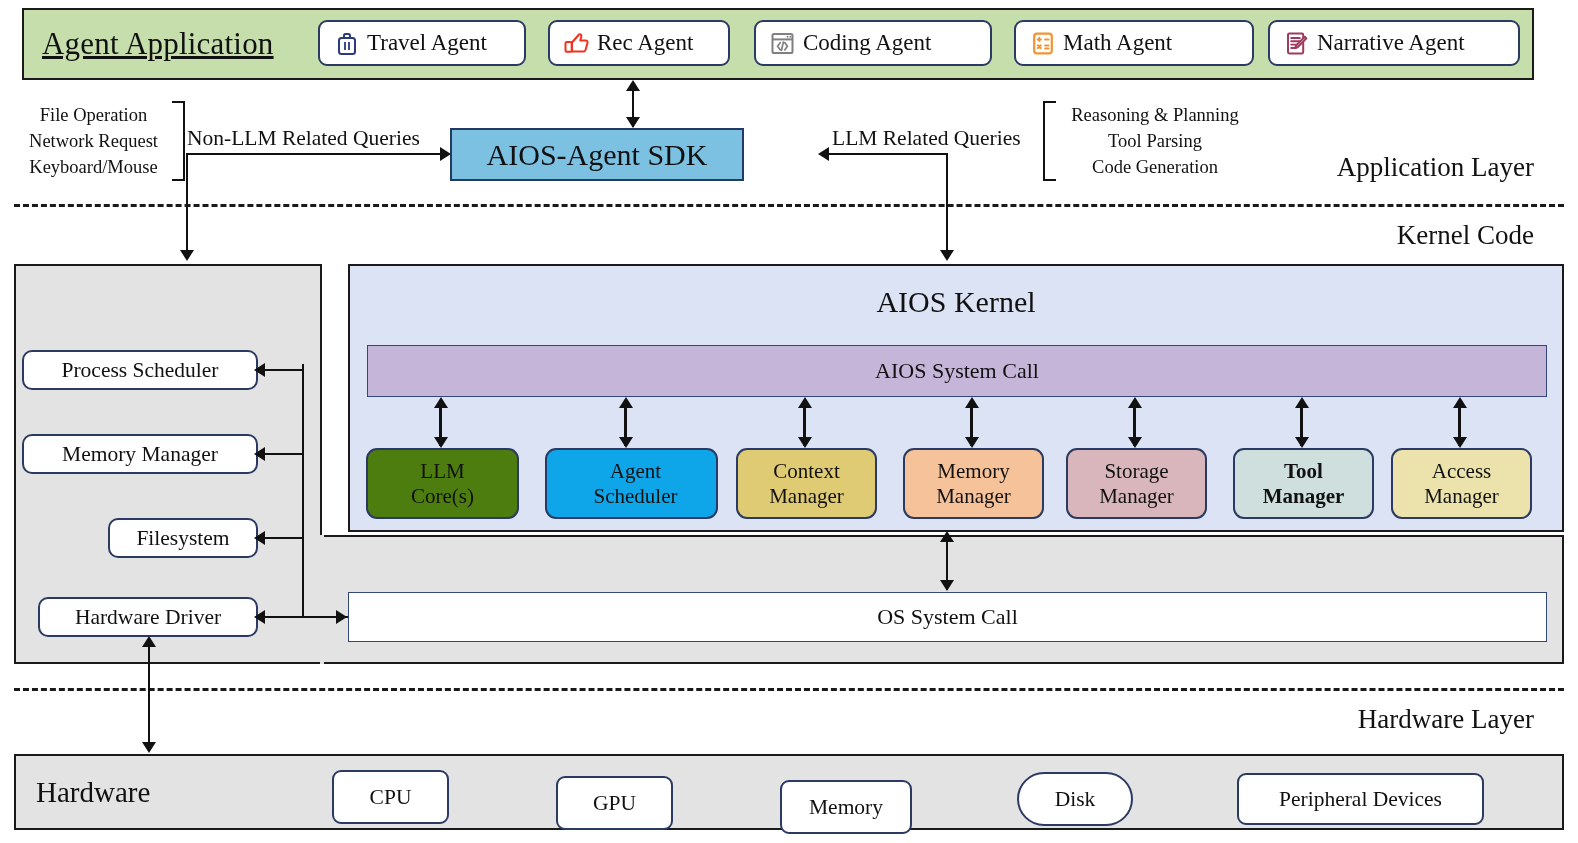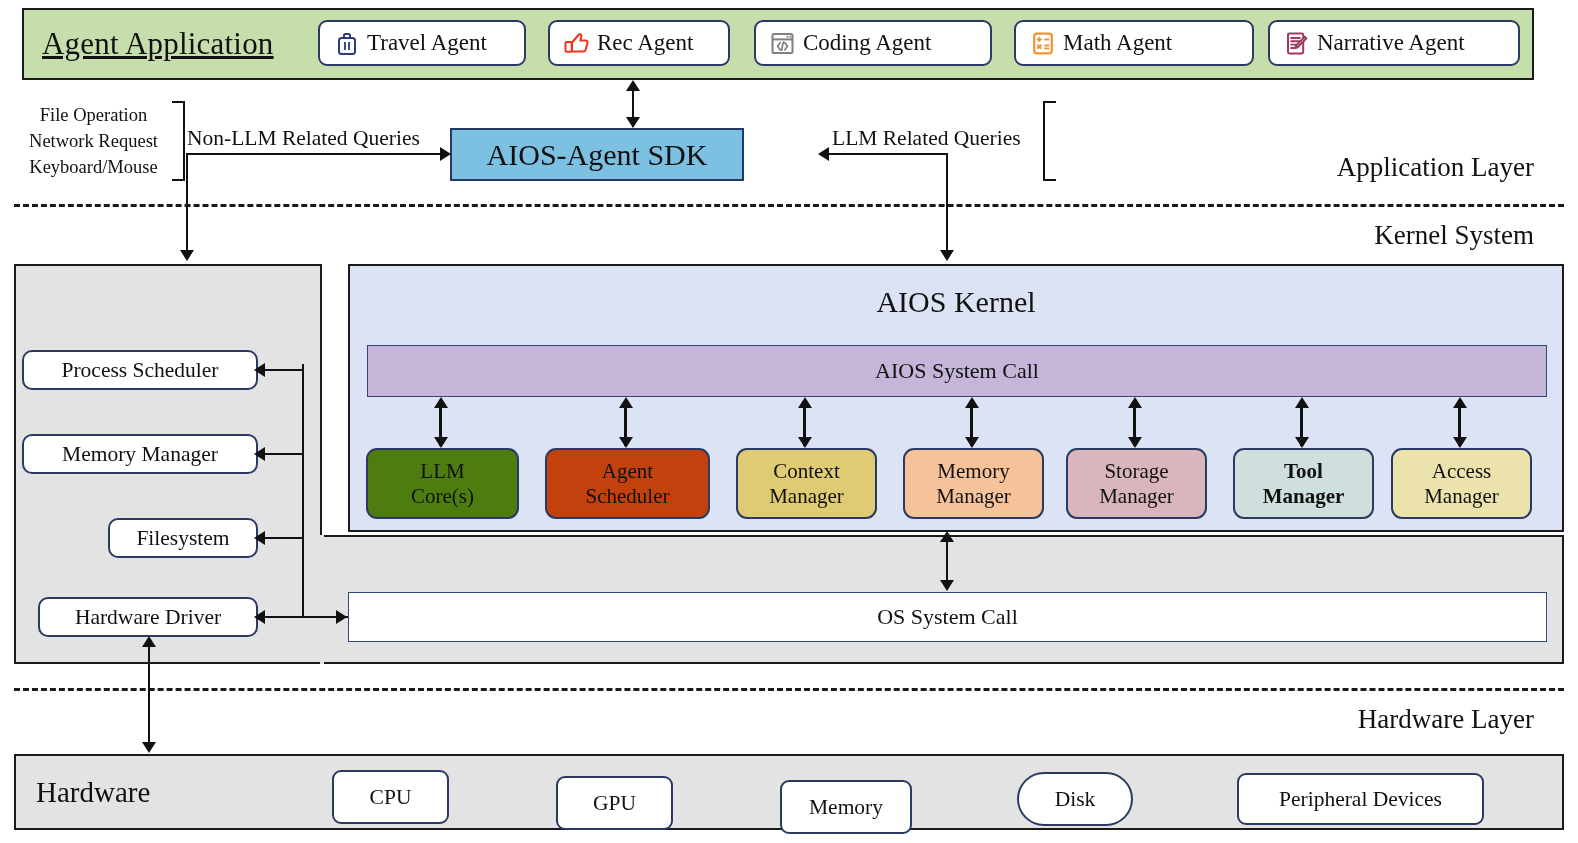--- a/index.html
+++ b/index.html
@@ -150,36 +150,41 @@
   <div class="arw arw-d abs" style="left:626px;top:117px;"></div>
 
   <div id="left-brk-list" class="abs brk-list">
       <div>File Operation</div>
       <div>Network Request</div>
       <div>Keyboard/Mouse</div>
     </div>
   <div id="lb" class="bracket abs"></div>
   <div id="q-left" class="qlabel abs">Non-LLM Related Queries</div>
 
+  <div id="right-brk-list" class="abs brk-list">
+      <div>Reasoning &amp; Planning</div>
+      <div>Tool Parsing</div>
+      <div>Code Generation</div>
+    </div>
   <div id="rb" class="bracket abs"></div>
   <div id="q-right" class="qlabel abs">LLM Related Queries</div>
 
   <div class="ln hl abs" style="left:186px;top:153px;width:256px;"></div>
   <div class="arw arw-r abs" style="left:440px;top:147px;"></div>
   <div class="ln vl abs" style="left:186px;top:153px;height:100px;"></div>
   <div class="arw arw-d abs" style="left:180px;top:250px;"></div>
 
   <div class="ln hl abs" style="left:828px;top:153px;width:120px;"></div>
   <div class="arw arw-l abs" style="left:818px;top:147px;"></div>
   <div class="ln vl abs" style="left:946px;top:153px;height:100px;"></div>
   <div class="arw arw-d abs" style="left:940px;top:250px;"></div>
 
   <div id="cap-app" class="layer-cap">Application Layer</div>
   <div id="dash1" class="dash"></div>
-  <div id="cap-kernel" class="layer-cap">Kernel System</div>
+  <div id="cap-kernel" class="layer-cap">Kernel Code</div>
 
   <div id="gray-back" class="abs"></div>
 
   <div id="os-kernel" class="abs"></div>
   <div id="os-items">
       <div class="os-item abs" style="left: 22px; top: 350px; width: 236px;">Process Scheduler</div>
       <div class="os-item abs" style="left: 22px; top: 434px; width: 236px;">Memory Manager</div>
       <div class="os-item abs" style="left: 108px; top: 518px; width: 150px;">Filesystem</div>
       <div class="os-item abs" style="left: 38px; top: 597px; width: 220px;">Hardware Driver</div>
     </div>
@@ -197,21 +202,21 @@
   <div class="arw arw-r abs" style="left:336px;top:610px;"></div>
 
   <div id="aios-kernel" class="abs"></div>
   <div id="syscall-bar" class="abs">AIOS System Call</div>
   <div id="aios-kernel-title" class="abs">AIOS Kernel</div>
   <div id="modules">
       <div class="mod" style="left: 366px; width: 149px; background: #4d7c0f;">
         <span>LLM</span>
         <span>Core(s)</span>
       </div>
-      <div class="mod" style="left: 545px; width: 161px; background: #c2410c;">
+      <div class="mod" style="left: 545px; width: 161px; background: #0ea5e9; padding-left: 8px;">
         <span>Agent</span>
         <span>Scheduler</span>
       </div>
       <div class="mod" style="left: 736px; width: 137px; background: rgb(224, 203, 117);">
         <span>Context</span>
         <span>Manager</span>
       </div>
       <div class="mod" style="left: 903px; width: 137px; background: rgb(246, 194, 154);">
         <span>Memory</span>
         <span>Manager</span>

